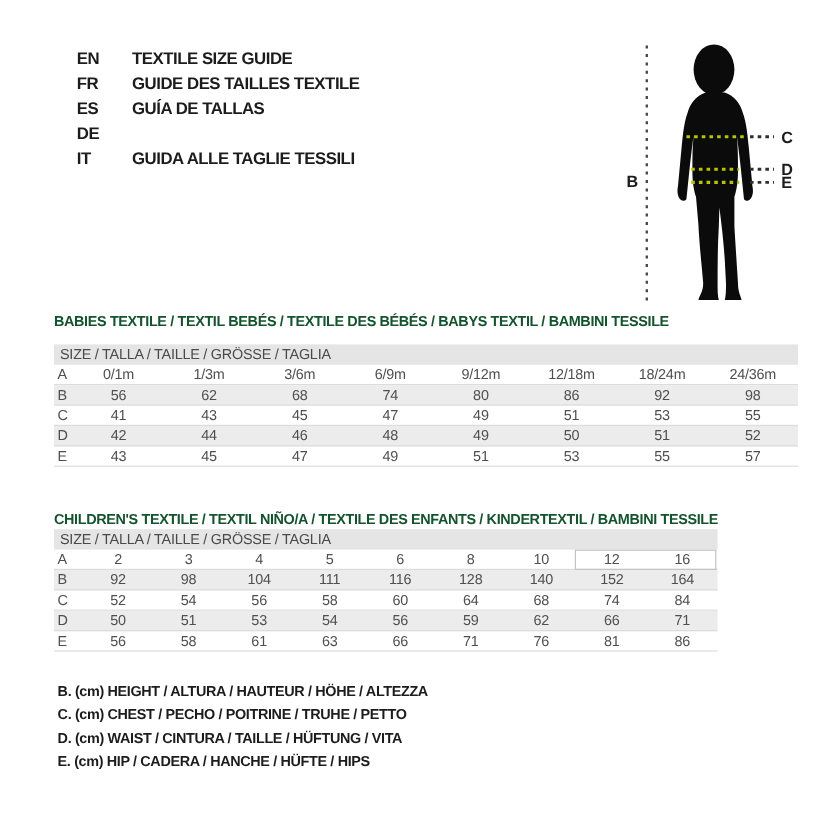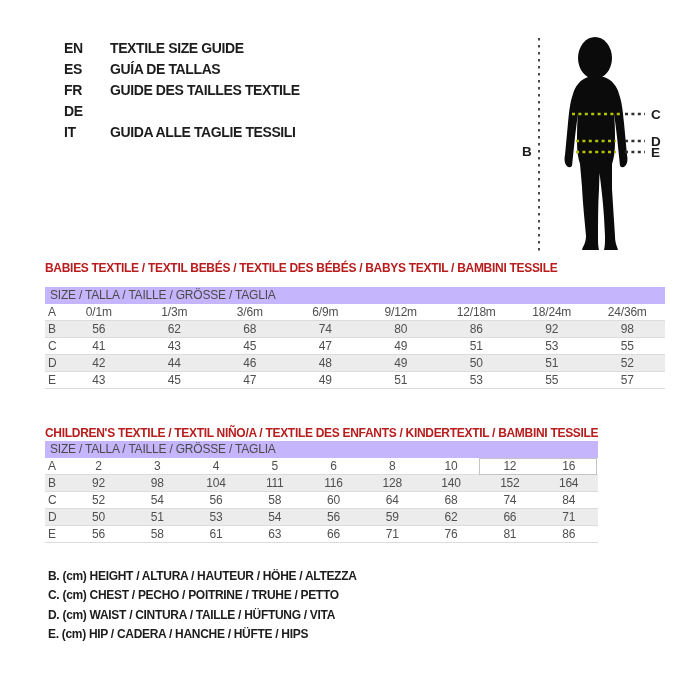--- a/index.html
+++ b/index.html
@@ -10,29 +10,29 @@
   
   .lang-list{position:absolute;left:48px;top:37px;}
   .lang-row{display:flex;height:21px;align-items:center;padding-left:16px;}
   .lang-code{width:46px;font-size:14px;font-weight:700;letter-spacing:-0.4px;color:#1c1c1c;}
   .lang-title{font-size:14px;font-weight:700;letter-spacing:-0.4px;color:#1c1c1c;white-space:nowrap;}
   
   .figure{position:absolute;left:515px;top:25px;width:185px;height:235px;}
   .figure svg{display:block;width:185px;height:235px;}
   .measure-label{font-family:"Liberation Sans",sans-serif;font-size:13.5px;font-weight:700;fill:#1c1c1c;}
   
-  .section-title{position:absolute;left:45px;font-size:12px;font-weight:700;letter-spacing:-0.3px;color:#b91c1c;white-space:nowrap;}
+  .section-title{position:absolute;left:45px;font-size:12px;font-weight:700;letter-spacing:-0.3px;color:#14532d;white-space:nowrap;}
   #babies-title{top:261px;}
   #children-title{top:426px;}
   
   .size-table{position:absolute;background:#fff;}
   #babies-table{left:45px;top:287px;width:620px;--labelw:13px;}
   #children-table{left:45px;top:441px;width:553px;--labelw:21px;}
   .thead{
-    height:17px;line-height:17px;background:#c4b5fd;color:#4a4a4a;
+    height:17px;line-height:17px;background:#e5e5e5;color:#4a4a4a;
     font-size:12px;letter-spacing:-0.2px;padding-left:5px;box-sizing:border-box;white-space:nowrap;
   }
   .trow{
     display:flex;height:17px;line-height:16px;font-size:12px;color:#4f4f4f;
     border-bottom:1px solid #dcdcdc;box-sizing:border-box;
   }
   .trow.stripe{background:#ececec;}
   .cell{flex:1;text-align:center;letter-spacing:-0.2px;}
   .cell.rlabel{flex:0 0 var(--labelw);text-align:left;padding-left:3px;}
   .hl-box{position:absolute;left:434px;top:17px;width:118px;height:17px;border:1px solid #c4c4c4;box-sizing:border-box;pointer-events:none;background:transparent;}
@@ -44,26 +44,26 @@
 <body>
 
 <div class="page">
 
   <div class="lang-list">
       <div class="lang-row">
         <span class="lang-code">EN</span>
         <span class="lang-title">TEXTILE SIZE GUIDE</span>
       </div>
       <div class="lang-row">
+        <span class="lang-code">FR</span>
+        <span class="lang-title">GUIDE DES TAILLES TEXTILE</span>
+      </div>
+      <div class="lang-row">
         <span class="lang-code">ES</span>
         <span class="lang-title">GUÍA DE TALLAS</span>
-      </div>
-      <div class="lang-row">
-        <span class="lang-code">FR</span>
-        <span class="lang-title">GUIDE DES TAILLES TEXTILE</span>
       </div>
       <div class="lang-row">
         <span class="lang-code">DE</span>
       </div>
       <div class="lang-row">
         <span class="lang-code">IT</span>
         <span class="lang-title">GUIDA ALLE TAGLIE TESSILI</span>
       </div>
     </div>
 

